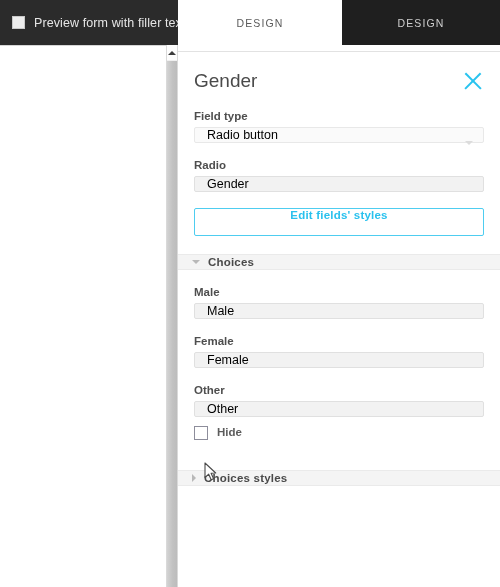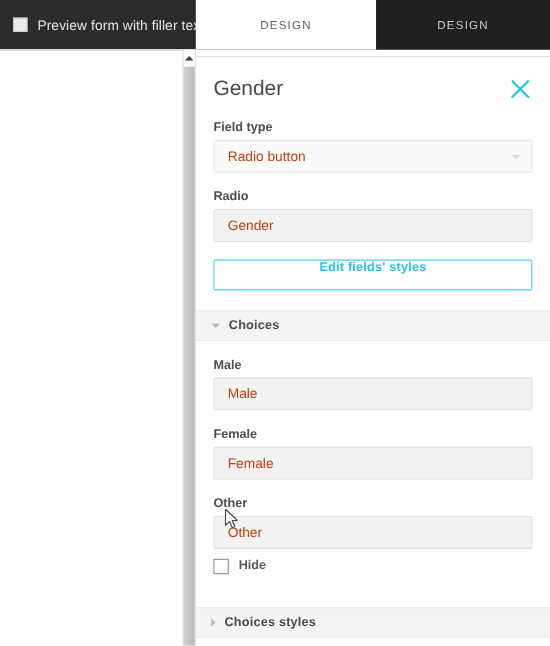--- a/index.html
+++ b/index.html
@@ -171,29 +171,29 @@
   .flabel {
     font-size: 11.5px;
     color: #4e4e4e;
     font-weight: bold;
     margin-bottom: 5px;
     display: block;
   }
 
   .finput {
     width: 100%;
-    height: 30px;
+    height: 16px;
     background: #f2f2f2;
     border: 1px solid #e0e0e0;
     border-radius: 2px;
     display: flex;
     align-items: center;
     padding: 0 12px;
     font-size: 12.5px;
-    color: #c2410c;
+    color: #000000;
     position: relative;
   }
 
   .finput.select { background: #fafafa; border-color: #e8e8e8; }
 
   .caret-dn {
     position: absolute;
     right: 10px;
     top: 13px;
     width: 0; height: 0;
@@ -216,21 +216,21 @@
     font-size: 11.5px;
     font-weight: bold;
     display: flex;
     align-items: flex-start;
     justify-content: center;
     cursor: pointer;
     letter-spacing: .2px;
   }
 
   .section-head {
-    height: 28px;
+    height: 16px;
     background: #f4f4f4;
     border-top: 1px solid #eaeaea;
     border-bottom: 1px solid #eaeaea;
     display: flex;
     align-items: center;
     padding-left: 14px;
     cursor: pointer;
   }
 
   .sec-caret-dn {

